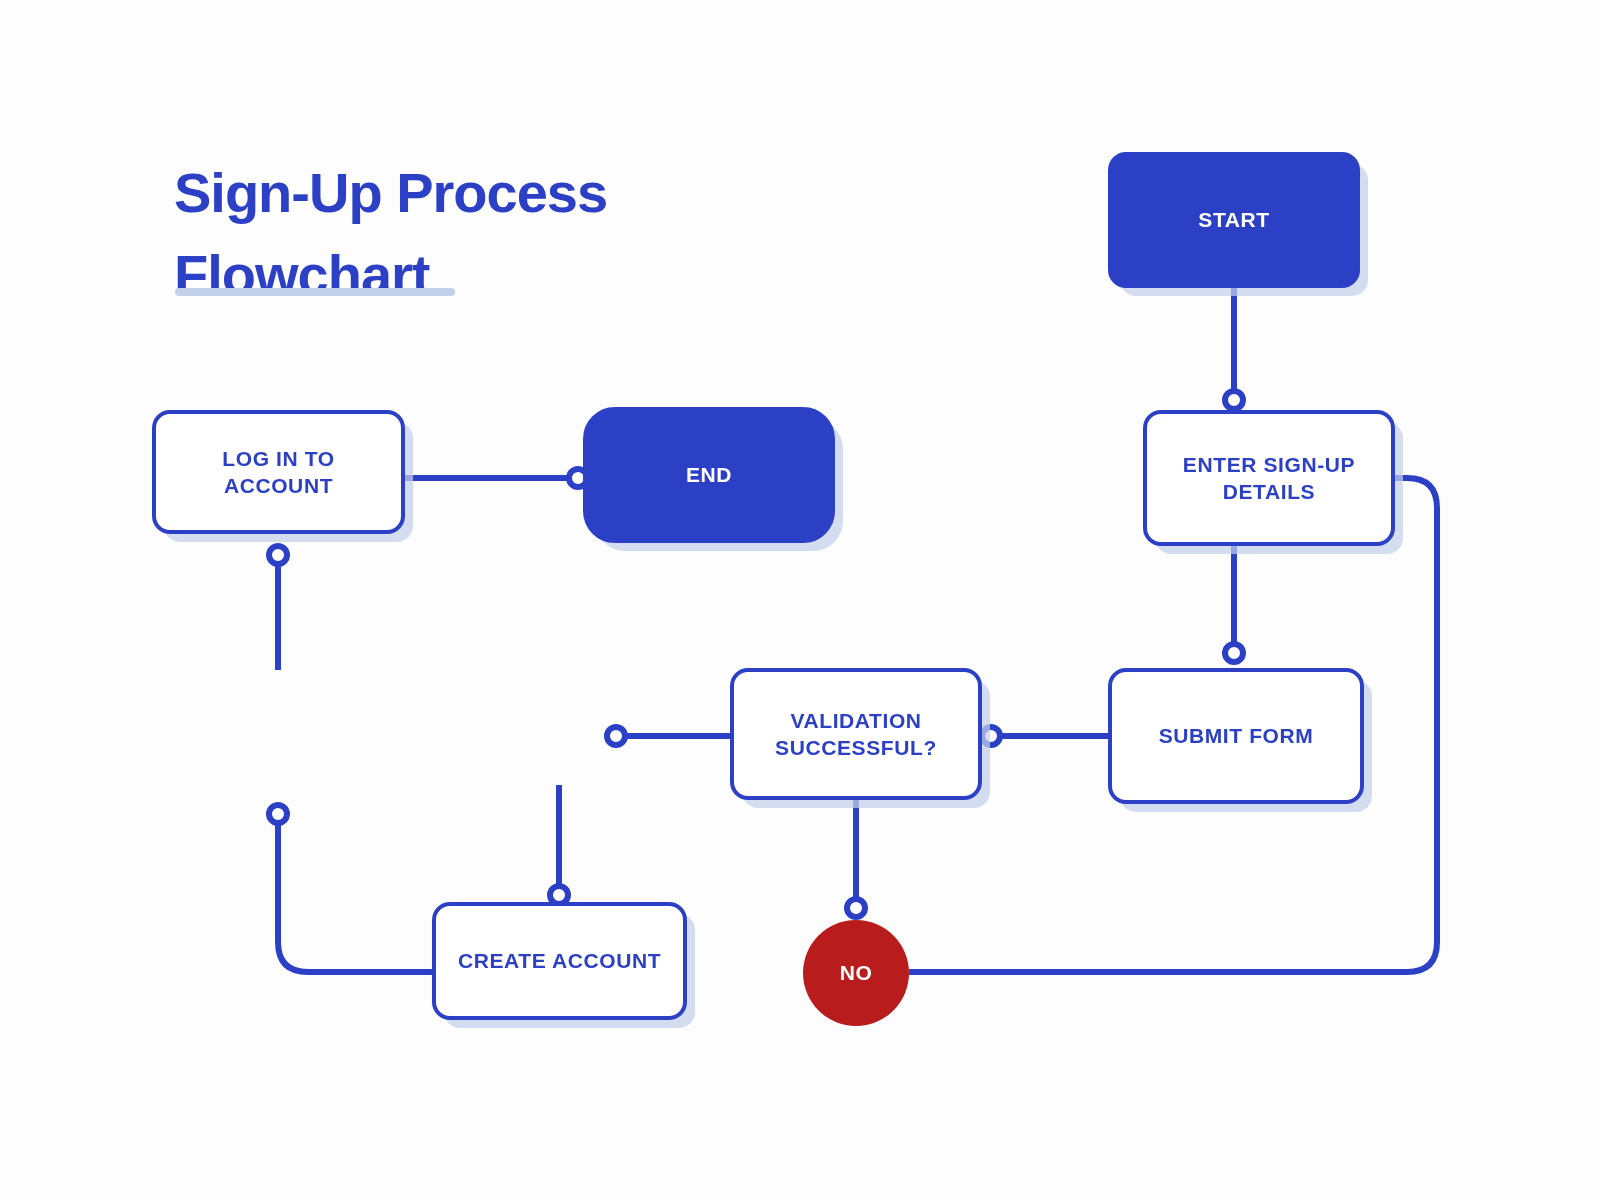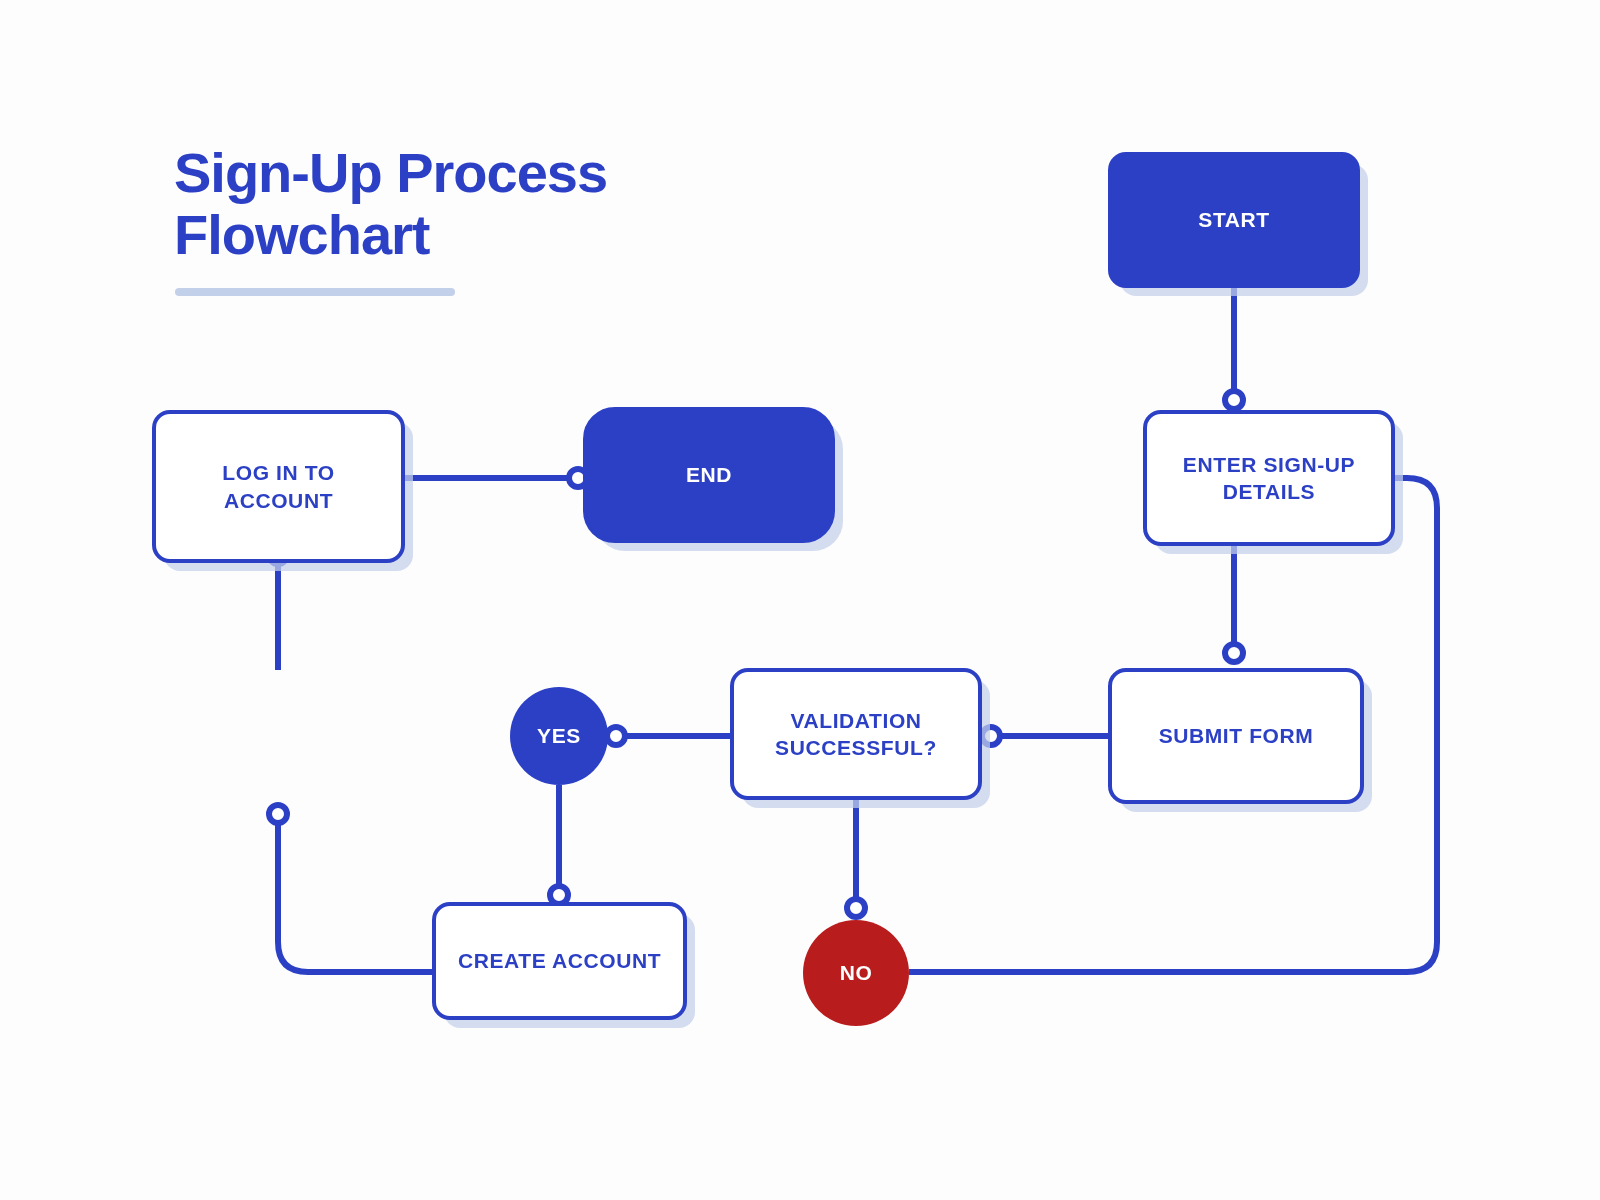--- a/index.html
+++ b/index.html
@@ -27,20 +27,21 @@
     top: 142px;
     width: 640px;
   }
   #title-block .title-line {
     font-size: 56px;
     font-weight: bold;
     color: #2C40C6;
     letter-spacing: -1px;
     line-height: 62px;
     white-space: nowrap;
+    margin-top: 20px;
   }
   #title-rule {
     position: absolute;
     left: 175px;
     top: 288px;
     width: 280px;
     height: 8px;
     border-radius: 4px;
     background: #C3D0EA;
   }
@@ -154,34 +155,31 @@
   </div>
 
   <div class="node outline" style="left:1108px; top:668px; width:256px; height:136px;">
     <span class="node-label">SUBMIT FORM</span>
   </div>
 
   <div class="node outline" style="left:730px; top:668px; width:252px; height:132px;">
     <span class="node-label">VALIDATION SUCCESSFUL?</span>
   </div>
 
-  <div class="badge yes" style="left:510px; top:687px; width:98px; height:98px;">
-    <span>YES</span>
-  </div>
 
   <div class="badge no" style="left:803px; top:920px; width:106px; height:106px;">
     <span>NO</span>
   </div>
 
   <div class="node outline" style="left:432px; top:902px; width:255px; height:118px;">
     <span class="node-label">CREATE ACCOUNT</span>
   </div>
 
 
-  <div class="node outline" style="left:152px; top:410px; width:253px; height:153px;">
+  <div class="node outline" style="left:152px; top:410px; width:253px; height:124px;">
     <span class="node-label">LOG IN TO ACCOUNT</span>
   </div>
 
   <div class="node filled" style="left:583px; top:407px; width:252px; height:136px;border-radius:32px;">
     <span class="node-label">END</span>
   </div>
 
 </div>
 
 </body></html>

